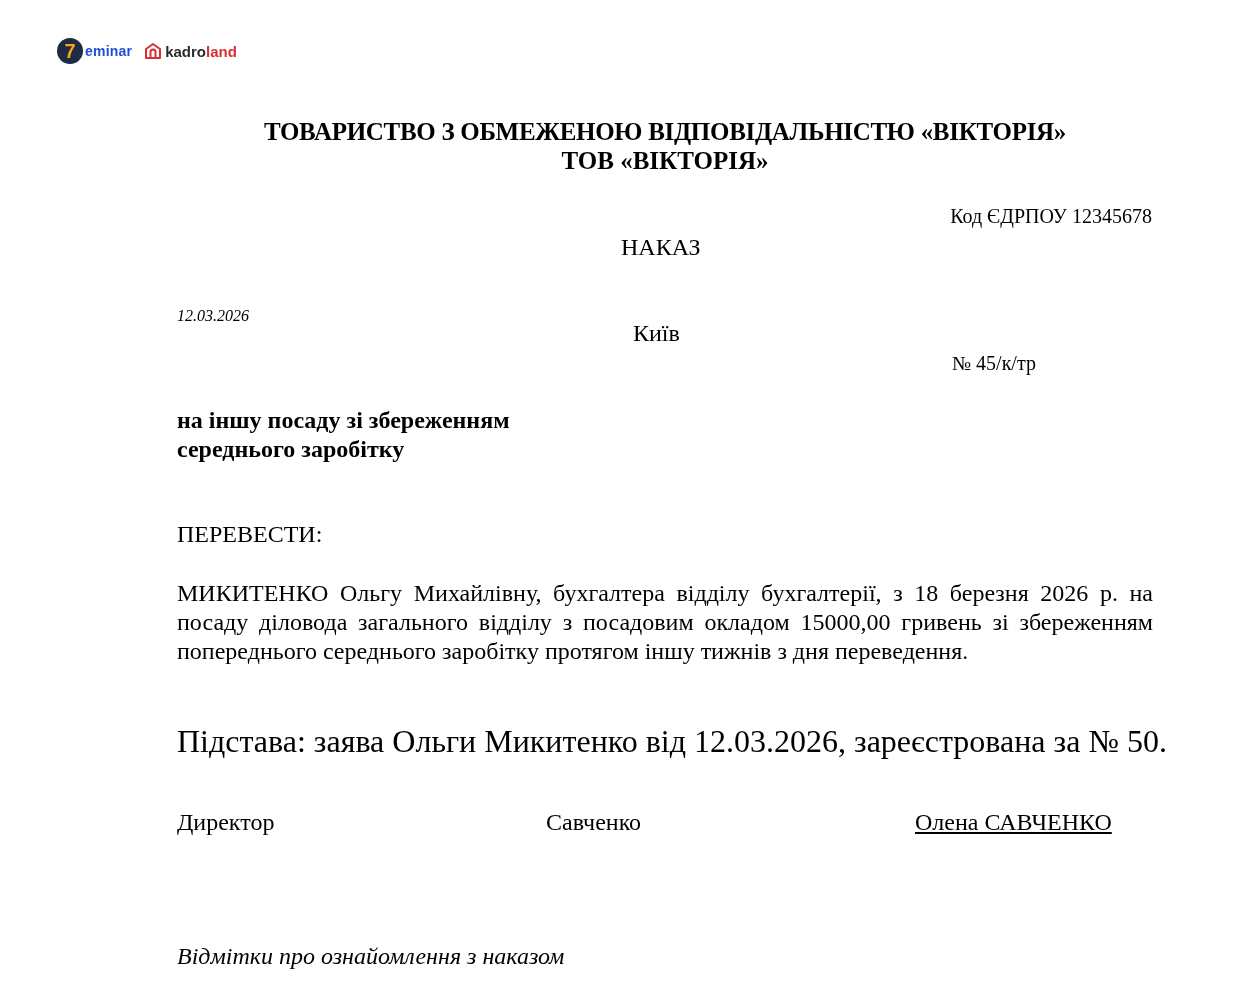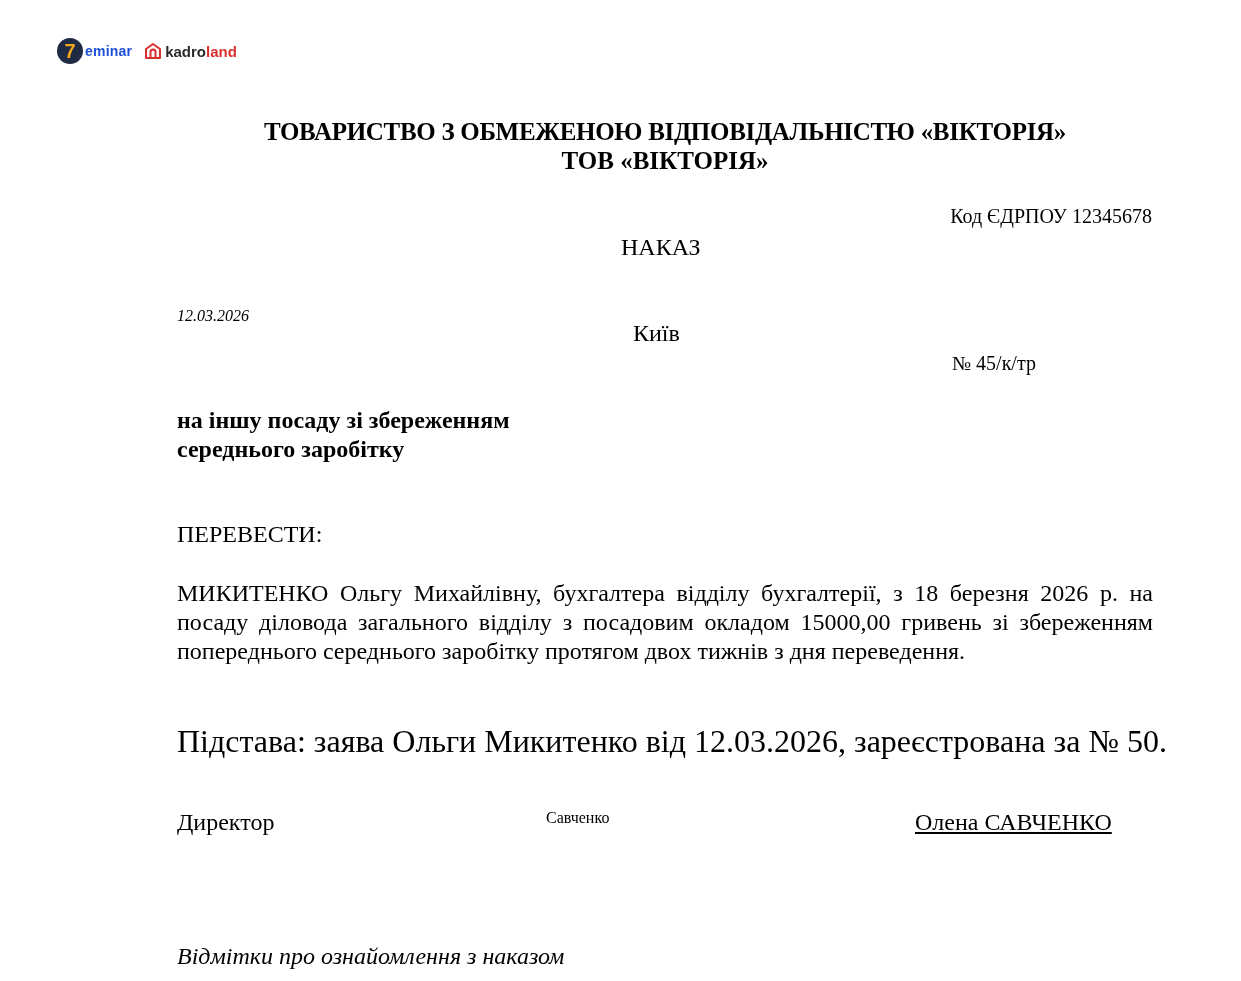--- a/index.html
+++ b/index.html
@@ -119,21 +119,21 @@
     font-size: 24px;
     line-height: 29px;
     white-space: normal;
   }
   .body-text div { text-align: justify; text-align-last: justify; white-space: nowrap; }
   .body-text div.last { text-align-last: left; }
 
   .basis { left: 177px; top: 723px; font-size: 32px; }
 
   .sig-position { left: 177px; top: 809px; font-size: 24px; }
-  .sig-signature { left: 546px; top: 809px; font-size: 16px; }
+  .sig-signature { left: 546px; top: 809px; font-size: 24px; }
   .sig-name { left: 915px; top: 809px; font-size: 24px; text-decoration: underline; }
 
   .ack { left: 177px; top: 895px; font-size: 24px; font-style: italic; margin-top: 48px; }
 </style>
 </head>
 <body>
 
 <div class="logos">
   <div class="seminar-logo">
     <div class="seminar-badge">7</div>
@@ -161,21 +161,21 @@
 <div class="abs subject">
   <div>на іншу посаду зі збереженням</div>
   <div>середнього заробітку</div>
 </div>
 
 <div class="abs verb">ПЕРЕВЕСТИ:</div>
 
 <div class="abs body-text">
   <div>МИКИТЕНКО Ольгу Михайлівну, бухгалтера відділу бухгалтерії, з 18 березня 2026 р. на</div>
   <div>посаду діловода загального відділу з посадовим окладом 15000,00 гривень зі збереженням</div>
-  <div class="last">попереднього середнього заробітку протягом двох тижнів з дня переведення.</div>
+  <div class="last">попереднього середнього заробітку протягом іншу тижнів з дня переведення.</div>
 </div>
 
 <div class="abs basis">Підстава: заява Ольги Микитенко від 12.03.2026, зареєстрована за № 50.</div>
 
 <div class="abs sig-position">Директор</div>
 <div class="abs sig-signature">Савченко</div>
 <div class="abs sig-name">Олена САВЧЕНКО</div>
 
 <div class="abs ack">Відмітки про ознайомлення з наказом</div>
 

